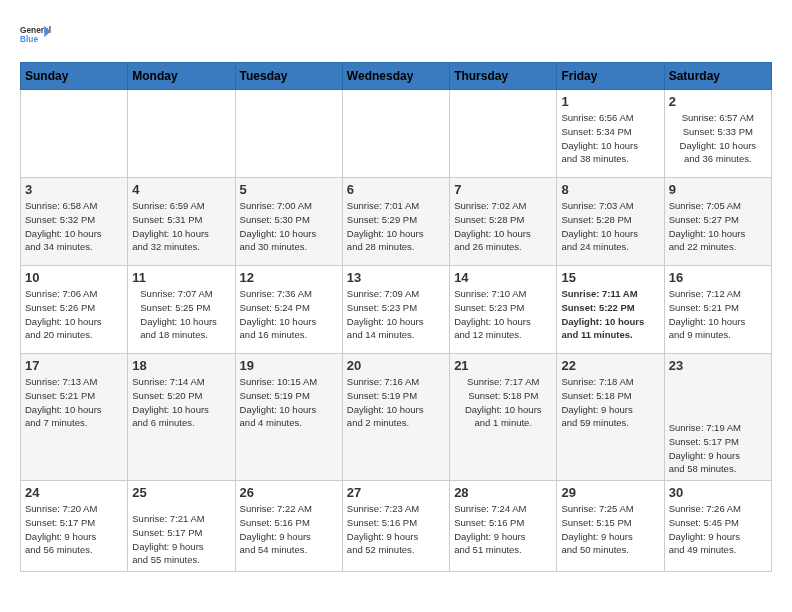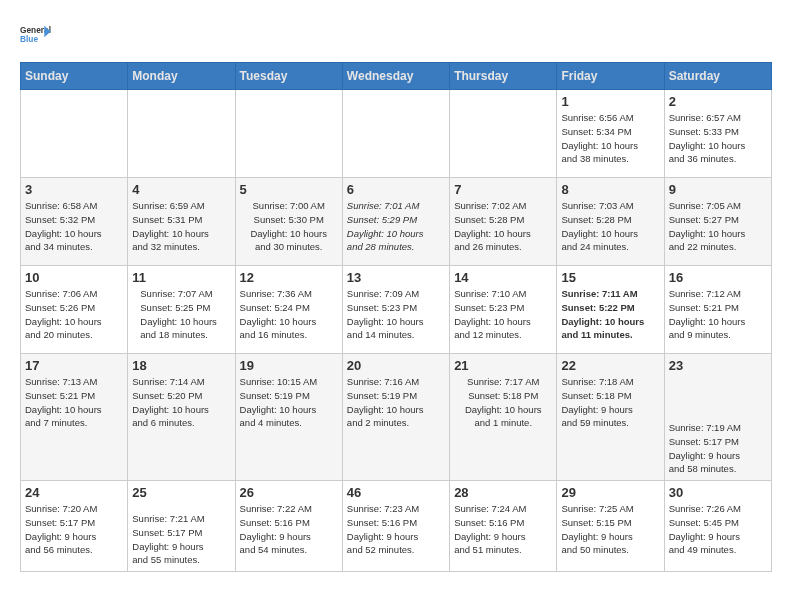--- a/index.html
+++ b/index.html
@@ -46,21 +46,21 @@
       font-size: 14px;
       color: #555;
     }
     .calendar {
       width: 100%;
       border-collapse: collapse;
       font-size: 10.5px;
     }
     .calendar th {
       background-color: #3a7abf;
-      color: #e5e5e5;
+      color: #000000;
       padding: 6px 4px;
       text-align: left;
       font-size: 12px;
       border: 1px solid #2a6aaf;
     }
     .calendar td {
       vertical-align: top;
       padding: 4px;
       border: 1px solid #ccc;
       height: 88px;
@@ -131,21 +131,21 @@
         <td class="empty-cell"></td>
         <td>
           <div class="day-num">1</div>
           <div class="day-info" style="white-space: pre-line;">Sunrise: 6:56 AM
 Sunset: 5:34 PM
 Daylight: 10 hours
 and 38 minutes.</div>
         </td>
         <td>
           <div class="day-num">2</div>
-          <div class="day-info" style="white-space: pre-line;">Sunrise: 6:57 AM
+          <div class="day-info" style="white-space: pre-line; text-align: center;">Sunrise: 6:57 AM
 Sunset: 5:33 PM
 Daylight: 10 hours
 and 36 minutes.</div>
         </td>
       </tr>
       <tr>
         <td>
           <div class="day-num">3</div>
           <div class="day-info" style="white-space: pre-line;">Sunrise: 6:58 AM
 Sunset: 5:32 PM
@@ -154,28 +154,28 @@
         </td>
         <td>
           <div class="day-num">4</div>
           <div class="day-info" style="white-space: pre-line;">Sunrise: 6:59 AM
 Sunset: 5:31 PM
 Daylight: 10 hours
 and 32 minutes.</div>
         </td>
         <td>
           <div class="day-num">5</div>
-          <div class="day-info" style="white-space: pre-line; text-align: center;">Sunrise: 7:00 AM
+          <div class="day-info" style="white-space: pre-line;">Sunrise: 7:00 AM
 Sunset: 5:30 PM
 Daylight: 10 hours
 and 30 minutes.</div>
         </td>
         <td>
           <div class="day-num">6</div>
-          <div class="day-info" style="white-space: pre-line; font-style: italic;">Sunrise: 7:01 AM
+          <div class="day-info" style="white-space: pre-line;">Sunrise: 7:01 AM
 Sunset: 5:29 PM
 Daylight: 10 hours
 and 28 minutes.</div>
         </td>
         <td>
           <div class="day-num">7</div>
           <div class="day-info" style="white-space: pre-line;">Sunrise: 7:02 AM
 Sunset: 5:28 PM
 Daylight: 10 hours
 and 26 minutes.</div>
@@ -313,21 +313,21 @@
 and 55 minutes.</div>
         </td>
         <td>
           <div class="day-num">26</div>
           <div class="day-info" style="white-space: pre-line;">Sunrise: 7:22 AM
 Sunset: 5:16 PM
 Daylight: 9 hours
 and 54 minutes.</div>
         </td>
         <td>
-          <div class="day-num">46</div>
+          <div class="day-num">27</div>
           <div class="day-info" style="white-space: pre-line;">Sunrise: 7:23 AM
 Sunset: 5:16 PM
 Daylight: 9 hours
 and 52 minutes.</div>
         </td>
         <td>
           <div class="day-num">28</div>
           <div class="day-info" style="white-space: pre-line;">Sunrise: 7:24 AM
 Sunset: 5:16 PM
 Daylight: 9 hours

